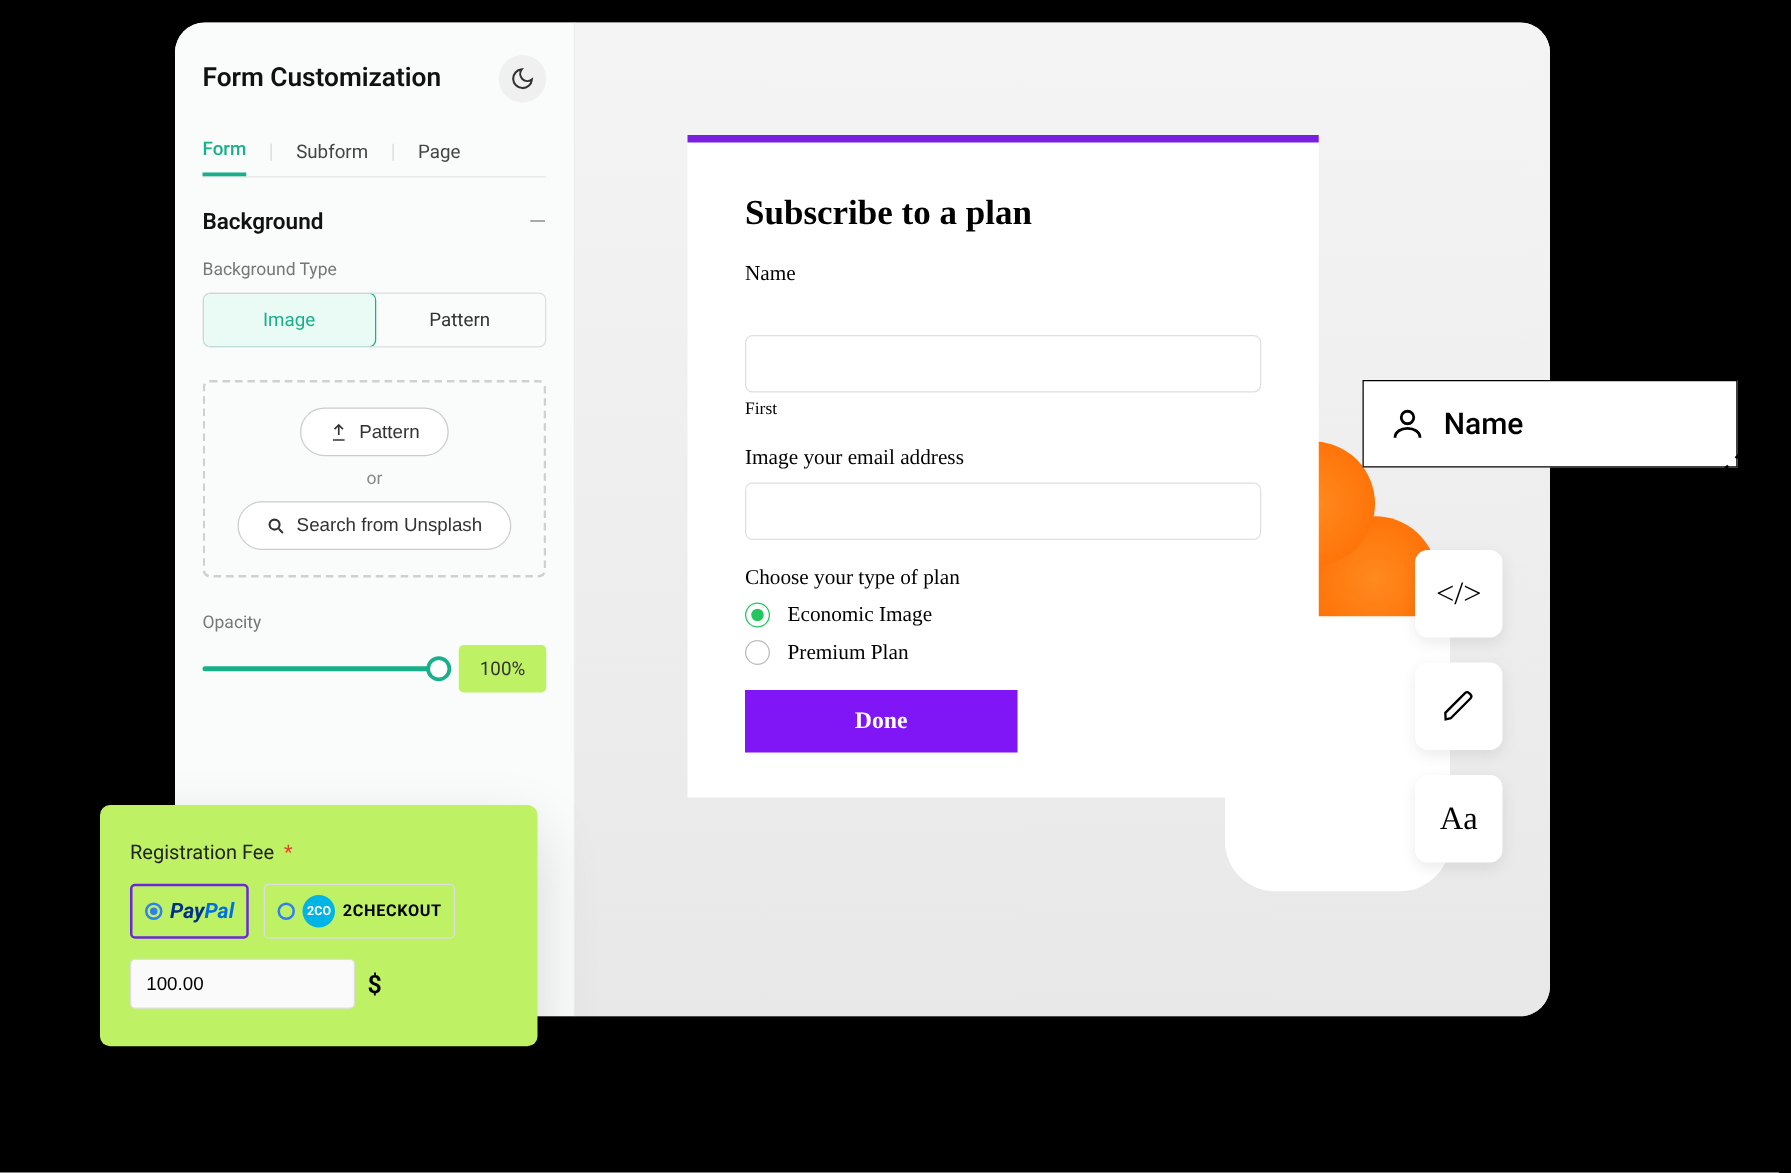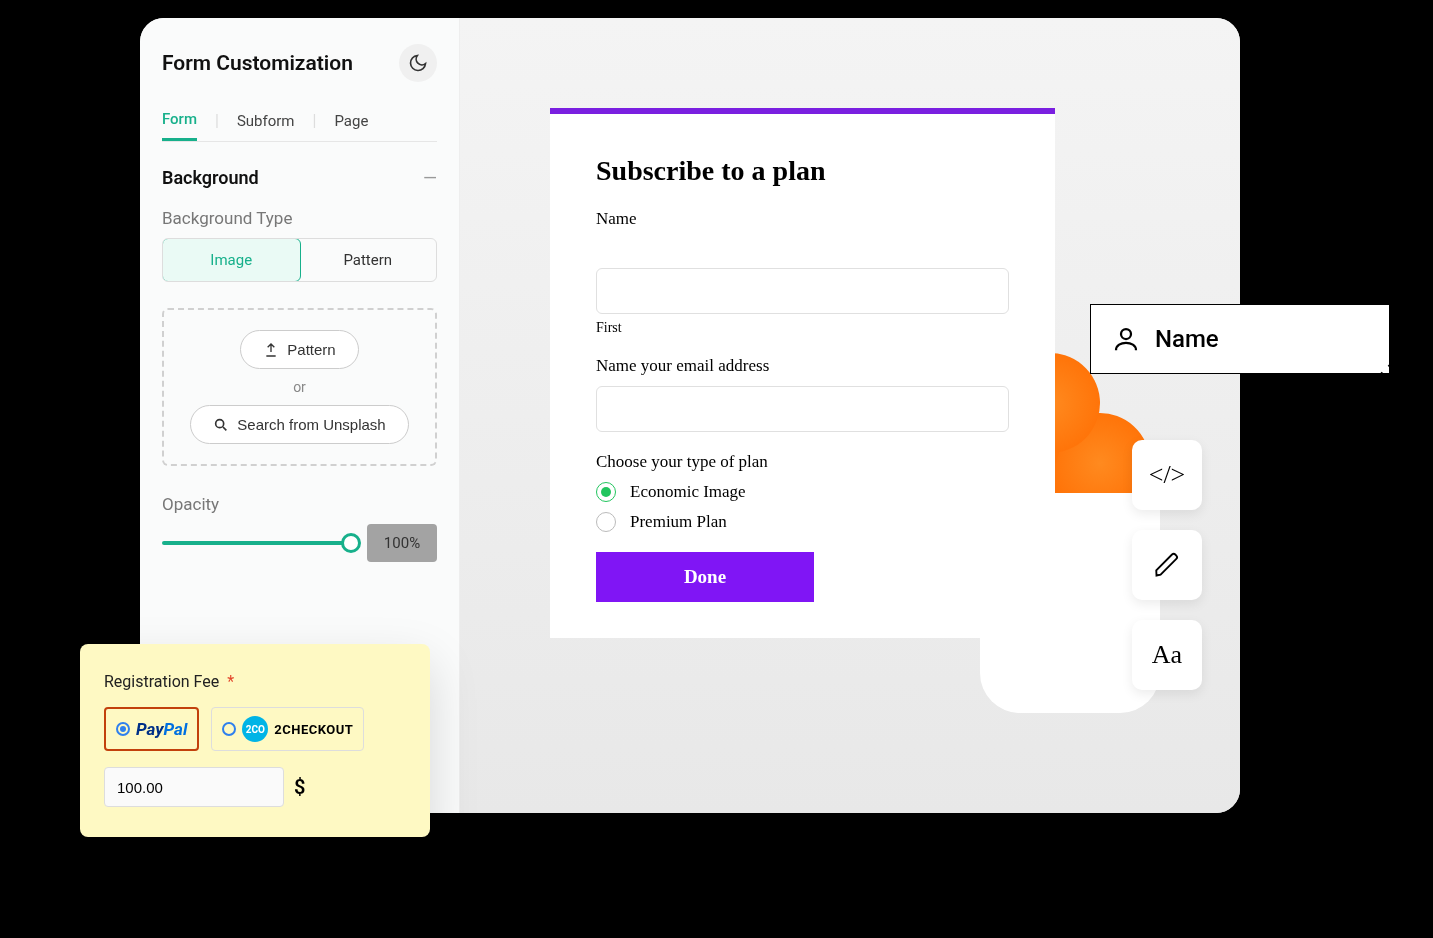--- a/index.html
+++ b/index.html
@@ -9,31 +9,31 @@
   .sidebar-header { display:flex; align-items:center; justify-content:space-between; margin-bottom: 18px; }
   .sidebar-title { font-size: 21px; font-weight: 600; color:#111; }
   .theme-toggle { width: 38px; height:38px; border-radius:50%; background:#f0f0f0; display:flex; align-items:center; justify-content:center; cursor:pointer; }
   .tabs { display:flex; align-items:center; border-bottom:1px solid #e6e6e6; margin: 10px 0 20px; }
   .tab { padding: 10px 0; font-size:15px; color:#444; cursor:pointer; }
   .tab.active { color:#17b08b; border-bottom:3px solid #17b08b; font-weight:500; }
   .tab-div { color:#ddd; margin: 0 18px; }
   .section-header { display:flex; justify-content:space-between; align-items:center; margin-bottom: 20px; margin-top: 25px; }
   .section-title { font-size:18px; font-weight:600; color:#111; }
   .collapse { color:#999; font-size:18px; cursor:pointer; }
-  .field-label { color:#777; font-size:17px; margin-bottom:10px; }
+  .field-label { color:#777; font-size:14px; margin-bottom:10px; }
   .seg { display:flex; border:1px solid #ddd; border-radius:6px; overflow:hidden; margin-bottom: 26px; }
   .seg-btn { flex:1; text-align:center; padding:12px 0; font-size:15px; cursor:pointer; color:#333; }
   .seg-btn.active { background:#eafaf5; color:#17b08b; border:1px solid #17b08b; margin:-1px; border-radius:6px; }
   .upload-box { border:2px dashed #d0d0d0; border-radius:6px; padding: 20px; text-align:center; margin-bottom: 28px; }
   .btn-pill { display:inline-flex; align-items:center; gap:8px; border:1px solid #ccc; border-radius: 999px; padding: 10px 22px; font-size:15px; cursor:pointer; background:#fff; color:#333; }
   .or { color:#888; font-size:14px; margin:10px 0; }
   .opacity-row { display:flex; align-items:center; gap:14px; }
   .slider-track { flex:1; height:4px; background:#17b08b; border-radius:2px; position:relative; }
   .slider-knob { position:absolute; right:-8px; top:50%; transform:translateY(-50%); width:20px; height:20px; border:3px solid #17b08b; background:#fff; border-radius:50%; }
-  .pct-box { width:70px; height:38px; background:#a3a3a3; border-radius:4px; display:flex; align-items:center; justify-content:center; font-size:15px; color:#333;text-align:right; }
+  .pct-box { width:70px; height:38px; background:#bef264; border-radius:4px; display:flex; align-items:center; justify-content:center; font-size:15px; color:#333;text-align:right; }
   .main { flex:1; position:relative; background:linear-gradient(180deg,#f4f4f4,#e8e8e8); }
   .bg-photo { position:absolute; right:0; bottom:0; width:420px; height:520px; }
   .vase { position:absolute; right:80px; bottom:100px; width:180px; height:220px; background:#fff; border-radius:10px 10px 40px 40px; }
   .flower { position:absolute; width:100px; height:100px; background:radial-gradient(circle,#ff8a1f,#ff6b00); border-radius:50% 50% 50% 0; }
   .flower.f1 { right:90px; bottom:300px; transform:rotate(20deg); }
   .flower.f2 { right:180px; bottom:320px; transform:rotate(-15deg); }
   .flower.f3 { right:140px; bottom:360px; transform:rotate(40deg); }
   .preview-form { position:absolute; left:90px; top:90px; width:505px; background:#fff; border-top:6px solid #7a1fe0; padding: 30px 46px 36px; }
   .preview-form h1 { font-family: Georgia, "Times New Roman", serif; font-size:28px; font-weight:700; margin-bottom:22px;margin-top:11px; }
   .lbl { font-family: Georgia, serif; font-size:17px; margin-bottom:10px; display:block; }
@@ -44,26 +44,26 @@
   .radio-row { display:flex; align-items:center; gap:14px; margin: 10px 0; font-family: Georgia, serif; font-size:17px; }
   .radio { width:20px; height:20px; border:1.5px solid #bbb; border-radius:50%; display:flex; align-items:center; justify-content:center; }
   .radio.sel { border-color:#22c55e; }
   .radio.sel::after { content:""; width:10px; height:10px; background:#22c55e; border-radius:50%; }
   .done-btn { display:block; width:218px; height:50px; background:#8015f5; color:#fff; font-family: Georgia, serif; font-size:19px; font-weight:600; border:none; cursor:pointer; margin-top:18px; }
   .floating-name { position:absolute; left:1090px; top:304px; width:300px; height:70px; background:#fff; border:1px solid #000; display:flex; align-items:center; gap:14px; padding: 0 20px; }
   .floating-name .nm { font-size:24px; font-weight:500; }
   .move-icon { position:absolute; right:-22px; bottom:-22px; }
   .tool-col { position:absolute; left:1132px; top:440px; display:flex; flex-direction:column; gap:20px; }
   .tool-btn { width:70px; height:70px; background:#fff; border-radius:10px; box-shadow:0 4px 12px rgba(0,0,0,.08); display:flex; align-items:center; justify-content:center; font-size:26px; cursor:pointer; font-family: Georgia, serif; }
-  .payment-card { position:absolute; left:80px; top:644px; width:350px; background:#fef9c3; border-radius:8px; box-shadow:0 20px 50px rgba(0,0,0,.15); padding:28px 24px 30px; }
+  .payment-card { position:absolute; left:80px; top:644px; width:350px; background:#bef264; border-radius:8px; box-shadow:0 20px 50px rgba(0,0,0,.15); padding:28px 24px 30px; }
   .payment-card .ttl { font-size:16px; color:#222; }
   .req { color:#e2452a; margin-left:4px; }
   .pay-opts { display:flex; gap:12px; margin:16px 0; }
   .pay-opt { display:flex; align-items:center; gap:6px; border:1px solid #ddd; border-radius:4px; padding:8px 10px; cursor:pointer; }
-  .pay-opt.sel { border:2px solid #c2410c; }
+  .pay-opt.sel { border:2px solid #6d28d9; }
   .pay-radio { width:14px; height:14px; border:2px solid #2f80ed; border-radius:50%; display:flex; align-items:center; justify-content:center; }
   .pay-radio.sel::after { content:""; width:6px; height:6px; background:#2f80ed; border-radius:50%; }
   .paypal { font-weight:700; font-style:italic; font-size:17px; }
   .pp1 { color:#003087; } .pp2 { color:#0070e0; }
   .co-badge { width:26px; height:26px; background:#00b4e6; color:#fff; border-radius:50%; display:flex; align-items:center; justify-content:center; font-size:10px; font-weight:700; }
   .co-txt { font-weight:700; font-size:13px; letter-spacing:.5px; }
   .amount-row { display:flex; align-items:center; gap:10px; }
   .amount-in { width:180px; height:40px; border:1px solid #ddd; background:#fafafa; border-radius:4px; padding:0 12px; font-size:15px; }
   .currency { font-size:20px; font-weight:600; }
   svg { display:block; }
@@ -142,21 +142,21 @@
         <label class="lbl">Name</label>
         <div class="row2">
           <div style="flex:1">
             <div class="text-input"></div>
             <div class="sub">First</div>
           </div>
         </div>
       </div>
 
       <div class="field-block">
-        <label class="lbl">Name your email address</label>
+        <label class="lbl">Image your email address</label>
         <div class="text-input"></div>
       </div>
 
       <div class="field-block">
         <label class="lbl">Choose your type of plan</label>
         <div class="radio-row">
           <div class="radio sel"></div>
           <span>Economic Image</span>
         </div>
         <div class="radio-row">

